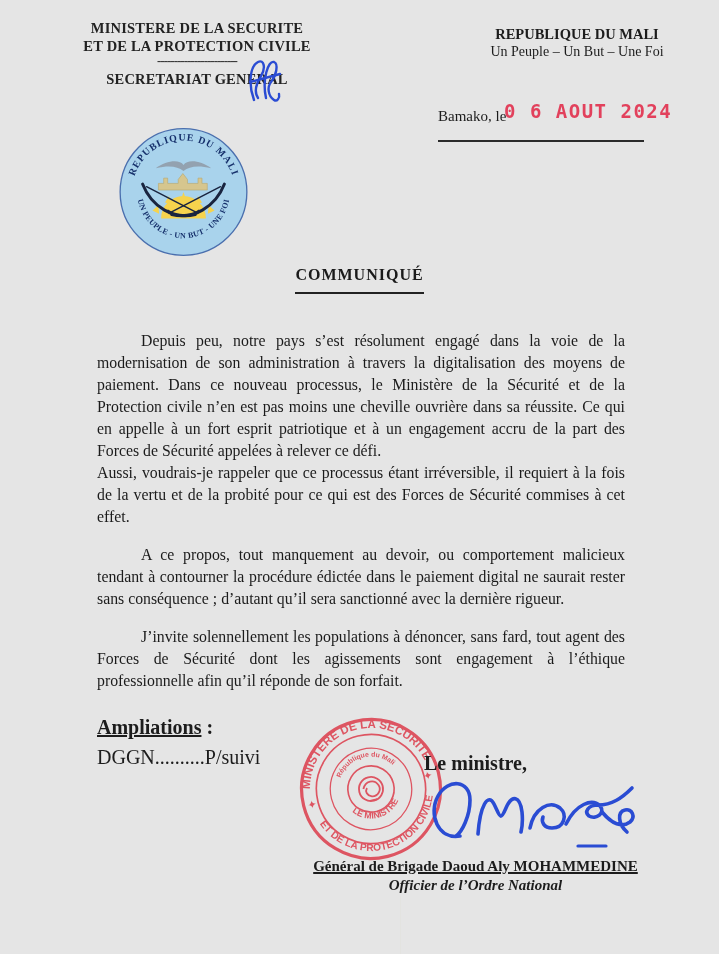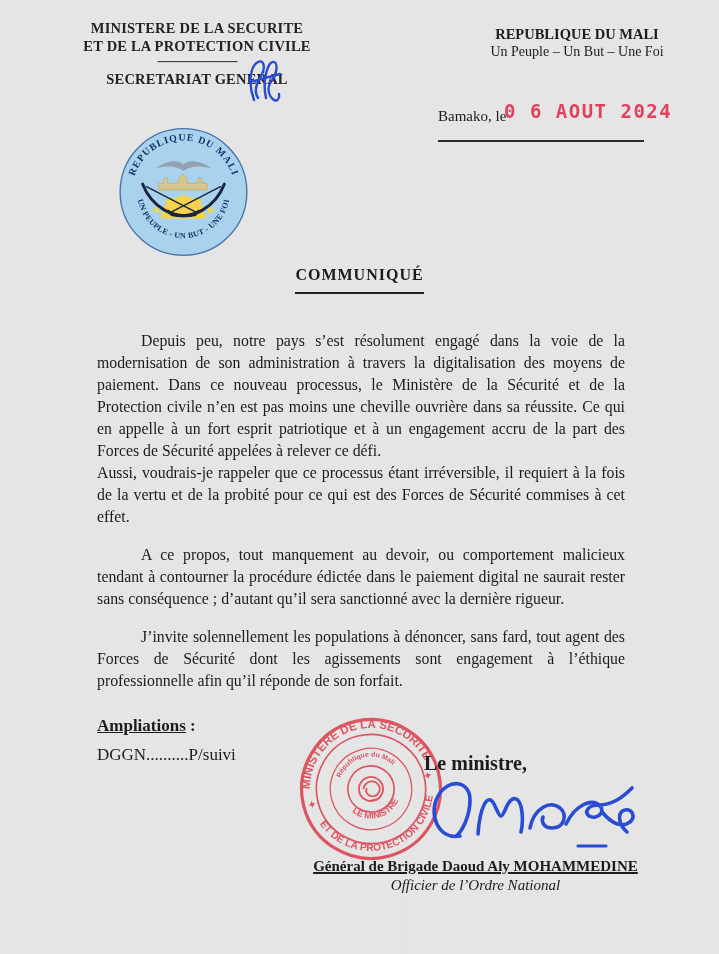--- a/index.html
+++ b/index.html
@@ -51,35 +51,35 @@
   
   .body-text {
     position:absolute; left:97px; top:330px; width:528px;
     font-size:15.8px; line-height:22px; text-align:justify; color:#1b1b1b;
   }
   .body-text p { margin:0; }
   .body-text p.indent { text-indent:44px; }
   .body-text p.gap { margin-top:16px; }
 
   
-  .ampliations { position:absolute; left:97px; top:716px; font-size:17px; }
+  .ampliations { position:absolute; left:97px; top:716px; font-size:20px; }
   .ampliations .amp-label { font-weight:bold; text-decoration:underline; display:inline-block; margin-bottom:6px; }
   .ampliations .amp-colon { font-weight:bold; text-decoration:none; }
   .ampliations .amp-item { line-height:25px; }
 
   
   .minister-intro { position:absolute; left:424px; top:752px; font-weight:bold; font-size:20px; }
   .red-stamp { position:absolute; left:297px; top:715px; opacity:0.88; transform:rotate(-14deg); }
   .signature { position:absolute; left:426px; top:770px; }
   .closing-name-block { position:absolute; left:268px; top:858px; width:415px; text-align:center; }
   .closing-name {
     font-weight:bold; font-size:15px; text-decoration:underline;
     text-decoration-thickness:1.5px; white-space:nowrap;
   }
-  .closing-title { font-style:italic; font-size:15px; margin-top:2px; }
+  .closing-title { font-style:italic; font-size:15px; margin-top:2px;font-weight:bold; }
 
   
   .scan-line { position:absolute; left:400px; top:896px; width:1px; height:58px; background:#e3e3e0; }
 </style>
 </head>
 <body>
 
 <div class="page">
 
   <div class="header-left">

